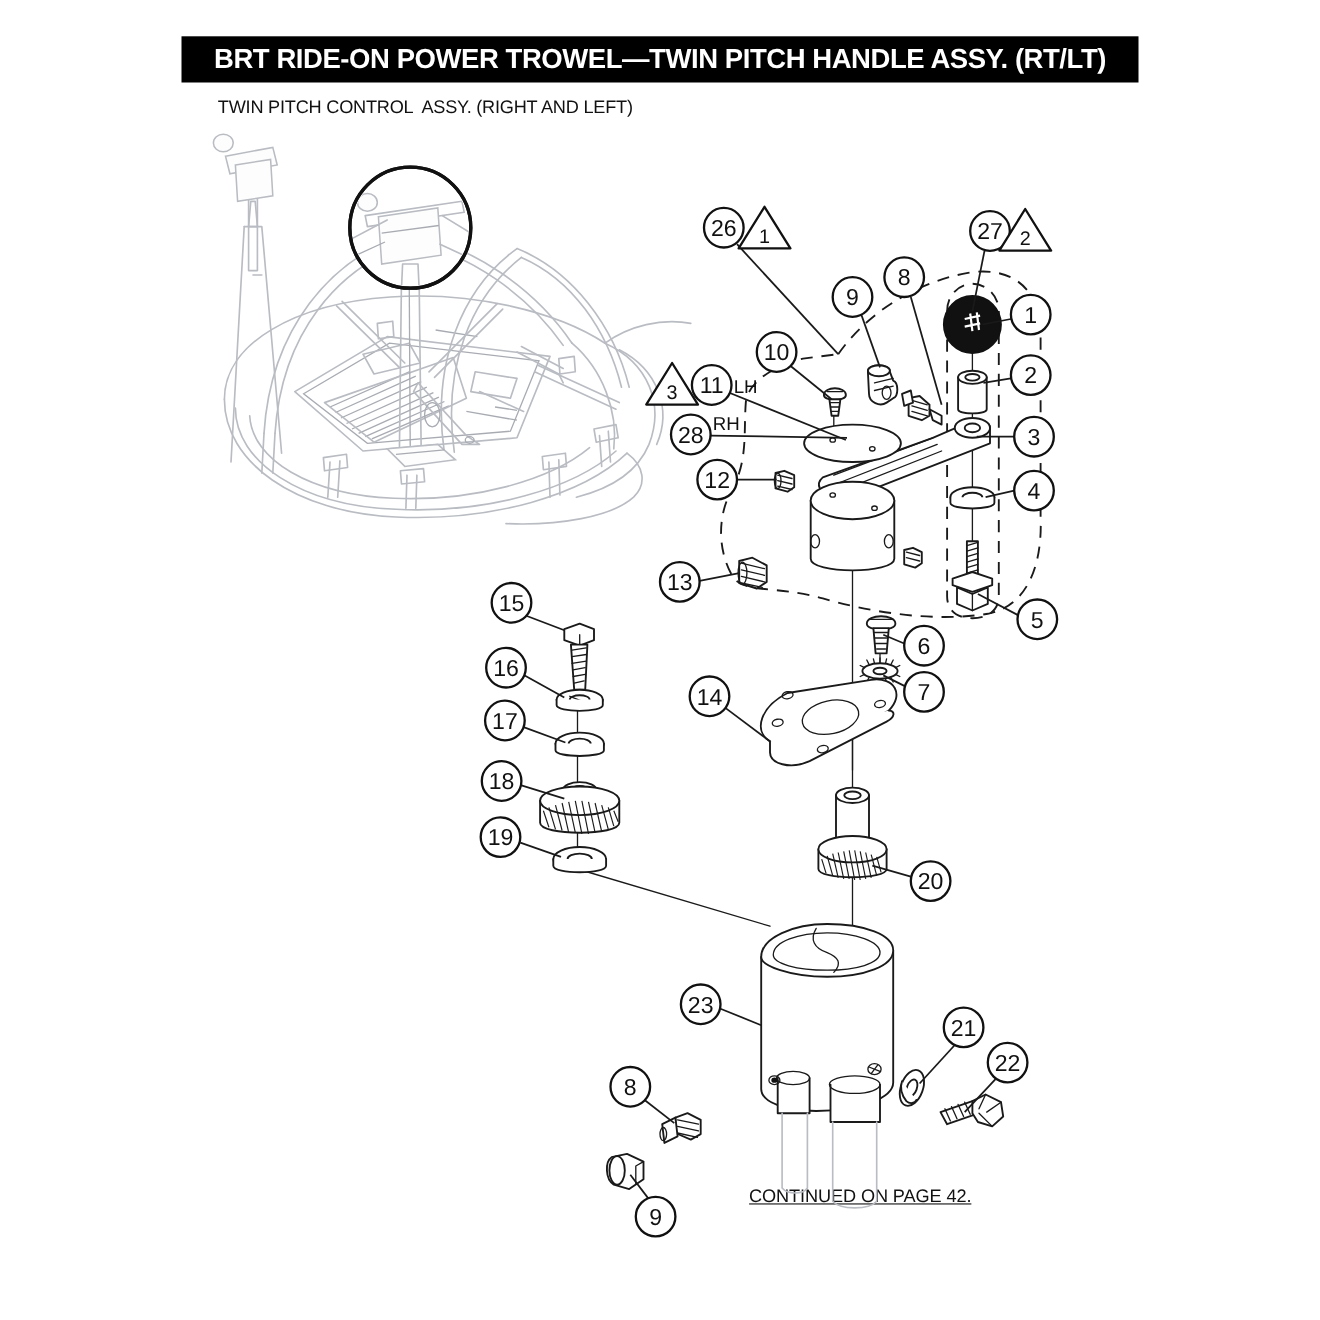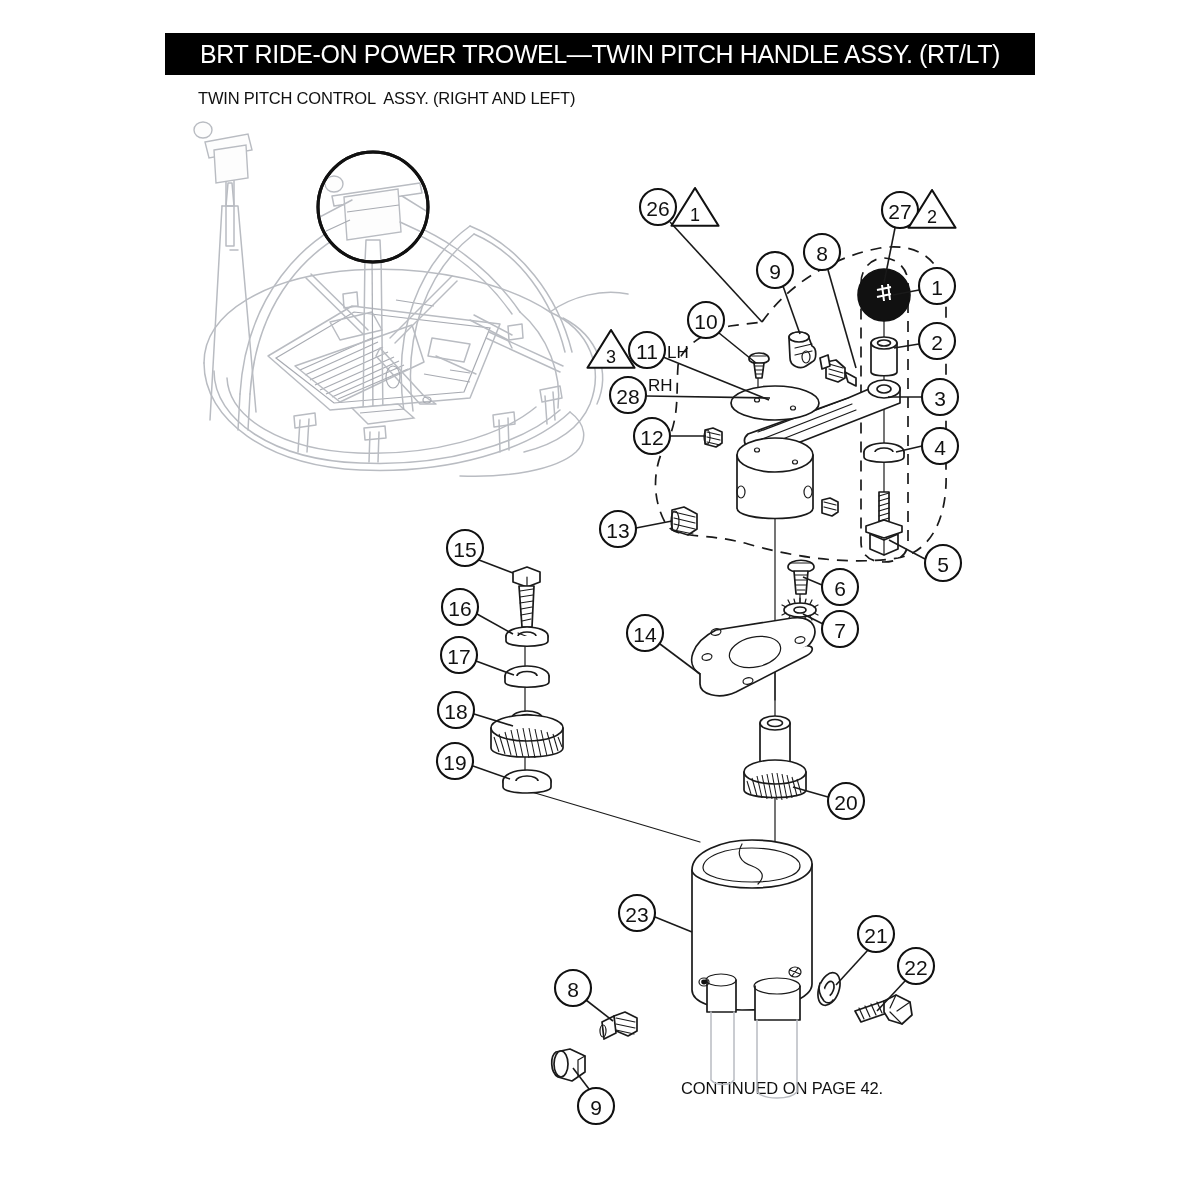--- a/index.html
+++ b/index.html
@@ -25,41 +25,42 @@
     left: 165px; top: 33px;
     width: 870px; height: 42px;
     background: #000000;
     display: flex;
     align-items: center;
     justify-content: center;
   }
   .banner-text {
     color: #ffffff;
     font-size: 25px;
-    font-weight: normal;
+    font-weight: bold;
     letter-spacing: -0.4px;
     white-space: nowrap;
     font-family: "Liberation Sans", sans-serif;
   }
   .subtitle {
     position: absolute;
     left: 166px; top: 89px;
     font-size: 16.5px;
     color: #111;
     white-space: pre;
     letter-spacing: -0.2px;
     margin-left: 32px;
   }
   .continued {
     position: absolute;
     left: 681px; top: 1079px;
     font-size: 16.5px;
     color: #111;
     white-space: pre;
     letter-spacing: -0.1px;
+    text-decoration: underline;
   }
   
   #artwork {
     position: absolute;
     left: 0; top: 0;
     width: 1200px; height: 1200px;
   }
   .mach { fill: none; stroke: #b9bcc2; stroke-width: 1.5; stroke-linecap: round; stroke-linejoin: round; }
   .mach-d { fill: none; stroke: #a8abb2; stroke-width: 1.2; }
   .mach-f { fill: #fdfdfd; stroke: #b9bcc2; stroke-width: 1.4; }

